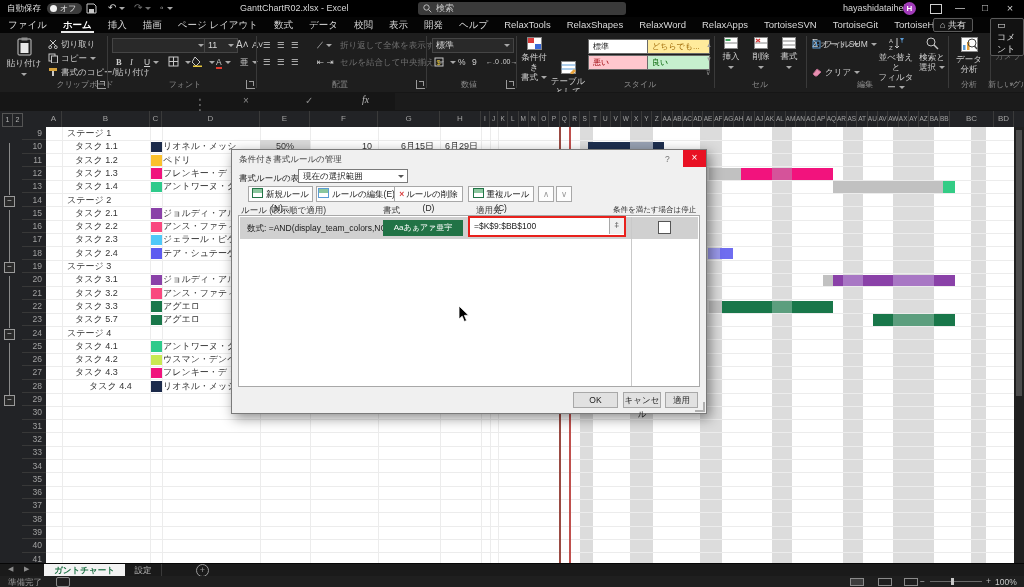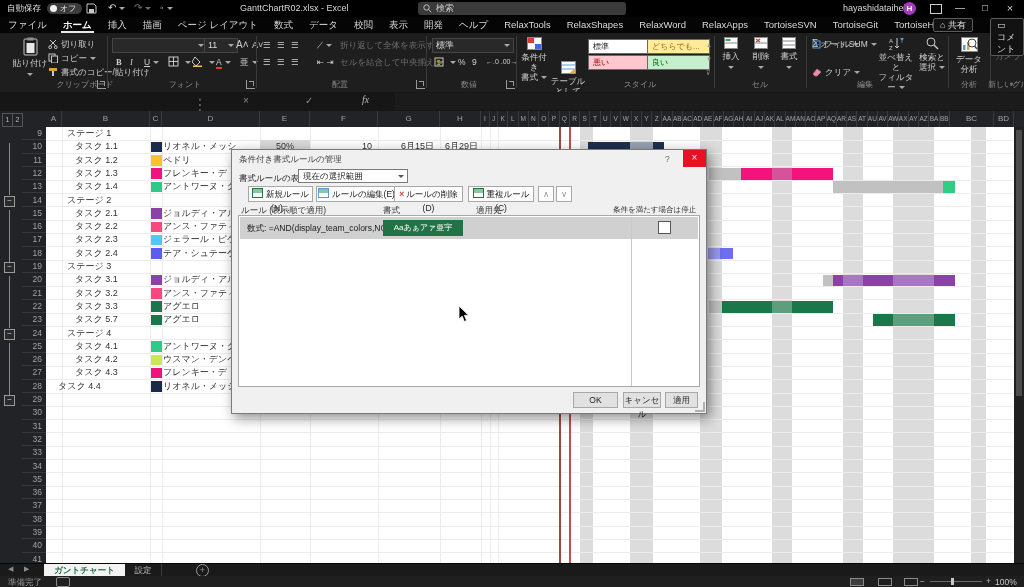--- a/index.html
+++ b/index.html
@@ -118,21 +118,21 @@
       <div class="rtab">RelaxApps</div>
       <div class="rtab">TortoiseSVN</div>
       <div class="rtab">TortoiseGit</div>
       <div class="rtab">TortoiseHg</div>
     </div>
   <div class="ab topbtn" style="left:933px;top:18px;z-index:3;">⌂ <span>共有</span></div>
   <div class="ab topbtn" style="left:974px;top:18px;z-index:3;margin-left:16px;">▭ <span>コメント</span></div>
 
   <div class="ab ribbon">
 
-    <div class="bigbtn" style="left:6px;top:4px;width:36px;margin-left:6px;">
+    <div class="bigbtn" style="left:6px;top:4px;width:36px;">
       <svg width="15" height="19" viewBox="0 0 15 19">
           <rect x="1" y="2" width="13" height="16" rx="1" fill="none" stroke="#c8c8c8"></rect>
           <rect x="4.5" y="0.5" width="6" height="3" fill="#8f8f8f"></rect>
           <rect x="3.5" y="6" width="8" height="10" fill="#e8e8e8"></rect>
         </svg>
       <div>貼り付け</div><div class="car" style="margin:1px auto 0;"></div>
     </div>
     <div class="rsm" style="left:48px;top:5px;"><svg class="ic" width="10" height="10" viewBox="0 0 10 10">
           <line x1="2" y1="1" x2="8" y2="7" stroke="#c8c8c8"></line>
           <line x1="8" y1="1" x2="2" y2="7" stroke="#c8c8c8"></line>
@@ -346,20 +346,24 @@
     <div class="dlabel" style="left:9px;top:55px;color:#333;">ルール (表示順で適用)</div>
     <div class="dlabel" style="left:151px;top:55px;color:#333;">書式</div>
     <div class="dlabel" style="left:244px;top:55px;color:#333;">適用先</div>
     <div class="dlabel" style="left:381px;top:55px;color:#333;font-size:7.5px;">条件を満たす場合は停止</div>
 
     <div class="ab" style="left:6px;top:65px;width:462px;height:172px;background:#fff;border:1px solid #a8a8a8;box-sizing:border-box;">
       <div class="ab" style="left:1px;top:1px;width:458px;height:22px;background:#d0d0d0;"></div>
       <div class="ab" style="left:392px;top:1px;width:1px;height:169px;background:#c9c9c9;"></div>
       <div class="dlabel" style="left:8px;top:7px;z-index:2;">数式: =AND(display_team_colors,NO...</div>
       <div class="ab" style="left: 144px; top: 4px; width: 80px; height: 16px; color: rgb(255, 255, 255); font-size: 8px; text-align: center; line-height: 16px; z-index: 2; background: rgb(33, 115, 70);" id="rulePreview">Aaあぁアァ亜宇</div>
+      <div class="ab" style="left:229px;top:0px;width:158px;height:21px;border:2.5px solid #e8211c;background:#fff;box-sizing:border-box;z-index:2;">
+        <span class="dlabel" style="left:4px;top:3px;">=$K$9:$BB$100</span>
+        <span class="ab" style="right:0;top:0;width:14px;height:16px;background:#f0f0f0;border-left:1px solid #a8a8a8;text-align:center;line-height:15px;font-size:8px;color:#333;">⍏</span>
+      </div>
       <div class="ab" style="left:419px;top:5px;width:11px;height:11px;background:#fff;border:1px solid #555;z-index:2;"></div>
     </div>
 
     <div class="dbtn" style="left:341px;top:242px;width:45px;background:#e1e1e1;">OK</div>
     <div class="dbtn" style="left:391px;top:242px;width:38px;background:#e1e1e1;">キャンセル</div>
     <div class="dbtn" style="left:433px;top:242px;width:33px;background:#e1e1e1;">適用</div>
     <div class="ab" style="right:1px;bottom:1px;width:8px;height:8px;border-right:2px solid #b0b0b0;border-bottom:2px solid #b0b0b0;"></div>
   </div>
 
   <svg class="ab" style="left:458px;top:305px;z-index:30;" width="12" height="18" viewBox="0 0 12 18">
@@ -600,20 +604,20 @@
     <div class="celltext" style="left: 67px; top: 326.5px;">ステージ 4</div>
     <div class="celltext" style="left: 75px; top: 339.8px;">タスク 4.1</div>
     <div class="swatch" style="left: 151px; top: 341.3px; background: rgb(46, 202, 139);"></div>
     <div class="celltext" style="left: 163px; top: 339.8px;">アントワーヌ・グ</div>
     <div class="celltext" style="left: 75px; top: 353.1px;">タスク 4.2</div>
     <div class="swatch" style="left: 151px; top: 354.6px; background: rgb(201, 233, 82);"></div>
     <div class="celltext" style="left: 163px; top: 353.1px;">ウスマン・デンベ</div>
     <div class="celltext" style="left: 75px; top: 366.4px;">タスク 4.3</div>
     <div class="swatch" style="left: 151px; top: 367.9px; background: rgb(240, 19, 125);"></div>
     <div class="celltext" style="left: 163px; top: 366.4px;">フレンキー・デ・</div>
-    <div class="celltext" style="left: 58px; top: 379.7px;">タスク 4.4</div>
+    <div class="celltext" style="left: 89px; top: 379.7px;">タスク 4.4</div>
     <div class="swatch" style="left: 151px; top: 381.2px; background: rgb(27, 42, 74);"></div>
     <div class="celltext" style="left: 163px; top: 379.7px;">リオネル・メッシ</div>
     <div class="celltext" style="left: 260px; top: 140.3px; width: 50px; text-align: center; background: rgb(217, 217, 217);">50%</div>
     <div class="celltext" style="left: 310px; top: 140.3px; width: 62px; text-align: right;">10</div>
     <div class="celltext" style="left: 378px; top: 140.3px; width: 56px; text-align: right;">6月15日</div>
     <div class="celltext" style="left: 440px; top: 140.3px; width: 38px; text-align: right;">6月29日</div>
   </div>
 
 </body></html>

